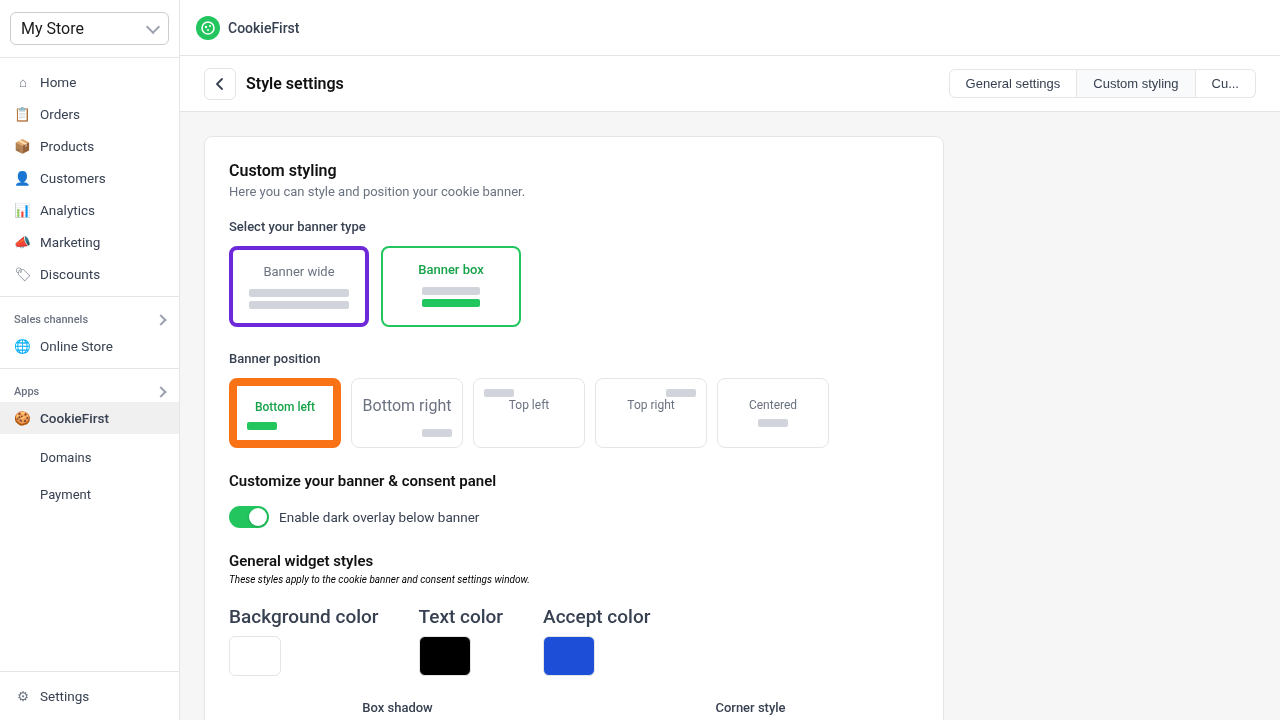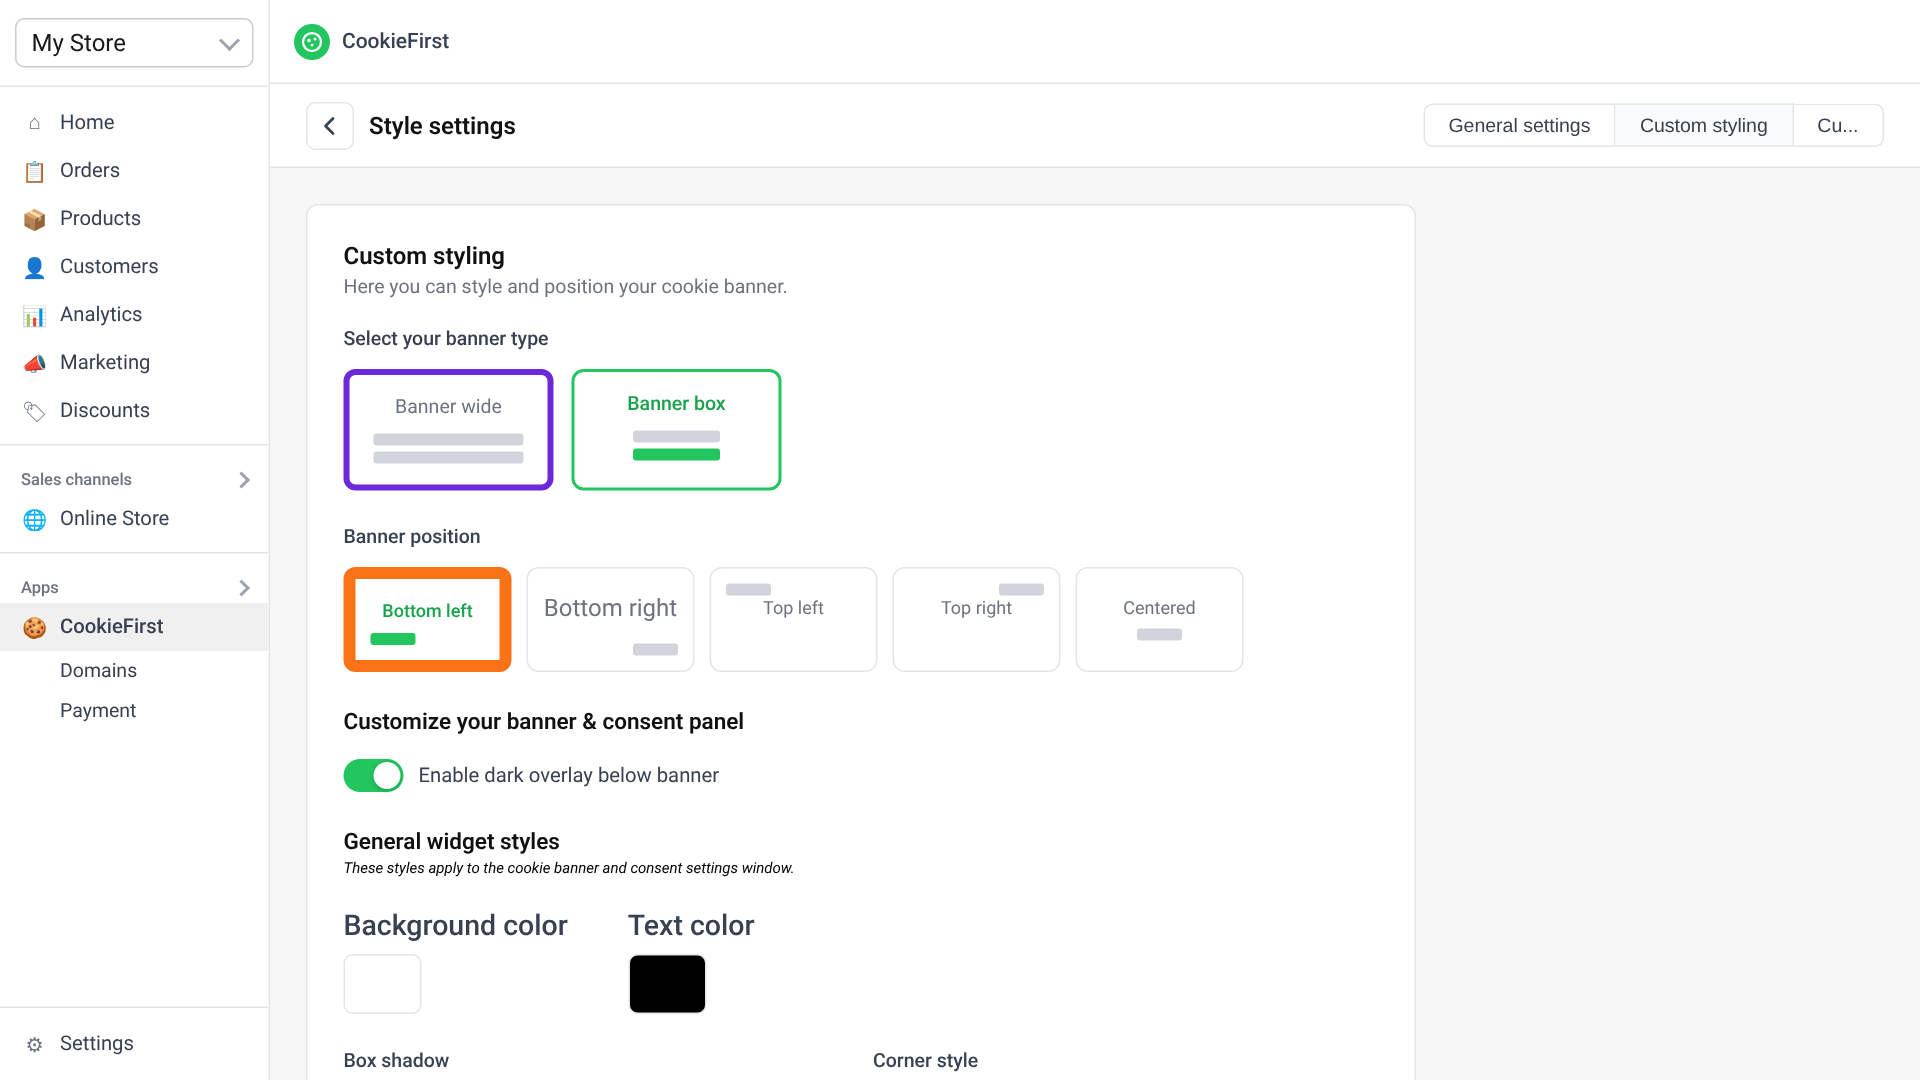--- a/index.html
+++ b/index.html
@@ -7,21 +7,21 @@
 
     
     .sidebar { width: 180px; background: #fff; border-right: 1px solid #e5e5e5; display: flex; flex-direction: column; flex-shrink: 0; height: 100%; overflow-y: auto; }
     .sidebar-store-select { padding: 12px 10px; border-bottom: 1px solid #e5e5e5; }
     .store-dropdown { width: 100%; border: 1px solid #ccc; border-radius: 6px; padding: 6px 10px; font-size: 16px; background: #fff; cursor: pointer; display: flex; align-items: center; justify-content: space-between; }
     .sidebar-nav { padding: 8px 0; flex: 1; }
     .sidebar-section-label { font-size: 11px; color: #6b7280; padding: 10px 14px 4px; font-weight: 500; display: flex; align-items: center; justify-content: space-between; }
     .sidebar-item { display: flex; align-items: center; gap: 8px; padding: 7px 14px; cursor: pointer; color: #374151; font-size: 13.5px; border-radius: 0; }
     .sidebar-item.active { background: #f0f0f0; font-weight: 500; }
     .sidebar-item .icon { width: 18px; height: 18px; display: flex; align-items: center; justify-content: center; color: #6b7280; flex-shrink: 0; }
-    .sidebar-sub-item { padding: 6px 14px 6px 40px; font-size: 13px; cursor: pointer; color: #374151; }
+    .sidebar-sub-item { padding: 16px 14px 6px 40px; font-size: 13px; cursor: pointer; color: #374151; }
     .sidebar-divider { border: none; border-top: 1px solid #e5e5e5; margin: 6px 0; }
     .sidebar-bottom { padding: 8px 0; border-top: 1px solid #e5e5e5; }
 
     
     .main { flex: 1; display: flex; flex-direction: column; overflow: hidden; }
 
     
     .topbar { background: #fff; border-bottom: 1px solid #e5e5e5; padding: 0 16px; height: 56px; display: flex; align-items: center; gap: 12px; flex-shrink: 0; }
     .topbar-logo { display: flex; align-items: center; gap: 8px; font-size: 14px; font-weight: 500; color: #374151; }
     .logo-icon { width: 24px; height: 24px; background: #22c55e; border-radius: 50%; display: flex; align-items: center; justify-content: center; color: white; font-size: 12px; font-weight: bold; }
@@ -74,21 +74,21 @@
     .widget-title { font-size: 15px; font-weight: 600; color: #111; margin-bottom: 4px; }
     .widget-subtitle { font-size: 10px; color: #000000; font-style: italic; margin-bottom: 20px; }
 
     .color-grid { display: flex; gap: 40px; margin-bottom: 24px; }
     .color-field { display: flex; flex-direction: column; gap: 8px; }
     .color-field-label { font-size: 19px; color: #374151; font-weight: 500; }
     .color-swatch { width: 52px; height: 40px; border-radius: 6px; border: 1px solid #e5e5e5; cursor: pointer; }
 
     .select-grid { display: flex; gap: 16px; margin-bottom: 24px; }
     .select-field { flex: 1; }
-    .select-field-label { font-size: 13px; color: #374151; font-weight: 500; margin-bottom: 6px; }
+    .select-field-label { font-size: 13px; color: #374151; font-weight: 500; margin-bottom: 6px; text-align: center; }
     .select-input { width: 100%; padding: 8px 12px; border: 1px solid #e5e5e5; border-radius: 6px; font-size: 13px; background: #fff; cursor: pointer; appearance: none; color: #374151; }
 
     
     .chevron { display: inline-block; width: 10px; height: 10px; border-right: 2px solid #9ca3af; border-bottom: 2px solid #9ca3af; transform: rotate(45deg); margin-top: -3px; }
     .chevron-right { display: inline-block; width: 8px; height: 8px; border-right: 2px solid #9ca3af; border-bottom: 2px solid #9ca3af; transform: rotate(-45deg); }
   </style>
 </head>
 <body>
 
 <div class="sidebar">
@@ -264,20 +264,24 @@
 
       <div class="color-grid">
         <div class="color-field">
           <div class="color-field-label">Background color</div>
           <div class="color-swatch" style="background:#ffffff;"></div>
         </div>
         <div class="color-field">
           <div class="color-field-label">Text color</div>
           <div class="color-swatch" style="background:#000000; width:52px; height:40px;"></div>
         </div>
+        <div class="color-field">
+          <div class="color-field-label">Accept color</div>
+          <div class="color-swatch" style="background:#1d4ed8;"></div>
+        </div>
       </div>
 
       <div class="select-grid">
         <div class="select-field">
           <div class="select-field-label">Box shadow</div>
           <select class="select-input">
             <option>Light</option>
             <option>None</option>
             <option>Medium</option>
             <option>Heavy</option>

